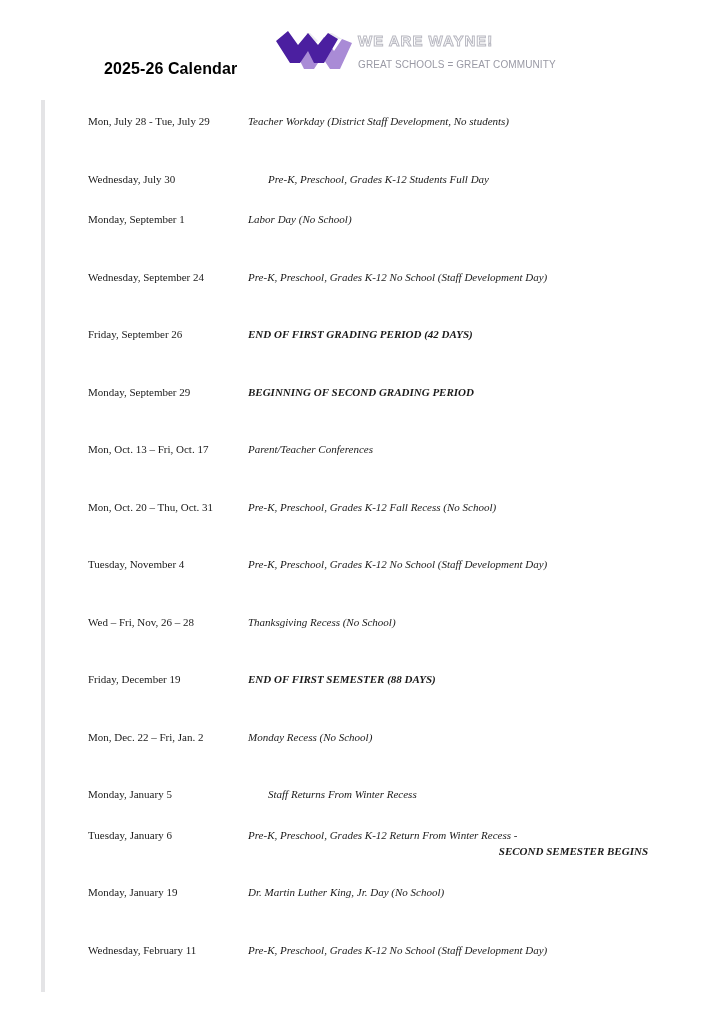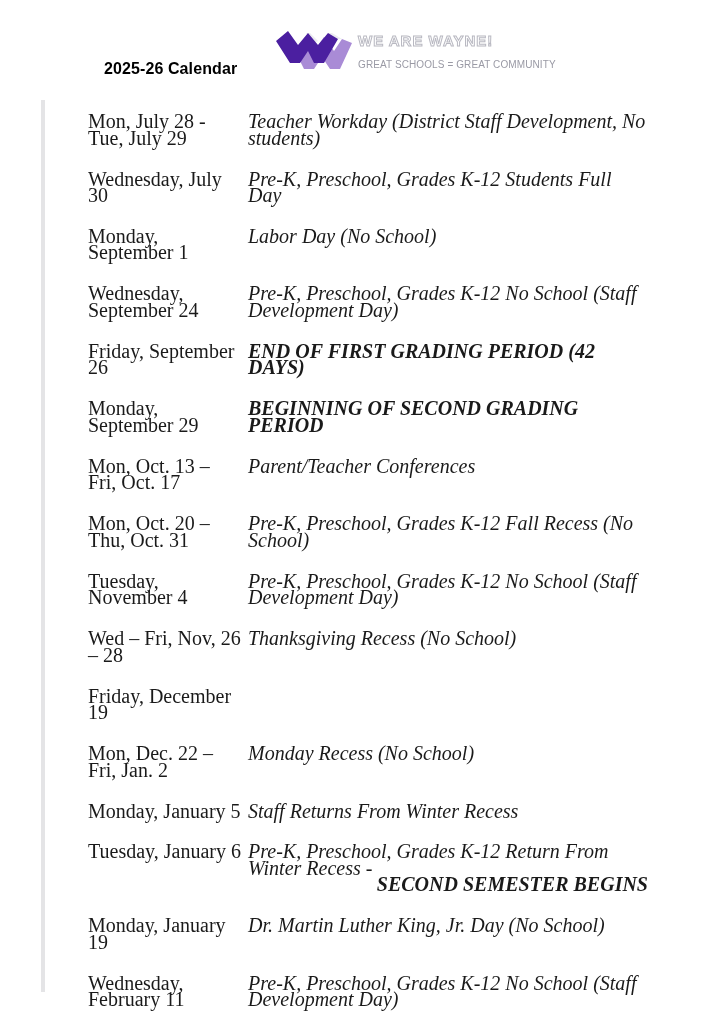--- a/index.html
+++ b/index.html
@@ -25,25 +25,25 @@
     }
     .side-bar {
       position: absolute; left: 41px; top: 100px; width: 4px; height: 892px;
       background: #e4e4e6;
     }
     .calendar-list {
       position: absolute; left: 88px; top: 113px; width: 560px;
     }
     .cal-row {
       display: flex; align-items: flex-start;
-      font-family: "Liberation Serif", serif; font-size: 20px;
+      font-family: "Liberation Serif", serif; font-size: 11px;
       color: #1a1a1a; line-height: 16.5px;
       margin-bottom: 24.5px; min-height: 33px;
     }
-    .cal-row.single { min-height: 16.5px; margin-bottom: 24px; }
+    .cal-row.single { min-height: 16.5px; margin-bottom: 24px; gap: 20px; }
     .cal-date { width: 160px; flex: 0 0 160px; padding-right: 6px; box-sizing: border-box; }
     .cal-event { flex: 1 1 auto; width: 390px; font-style: italic; }
     .cal-event b { font-weight: bold; text-align: right; }
   </style>
 </head>
 <body>
 
 <div class="header">
   <div class="page-title">2025-26 Calendar</div>
   <div class="logo">
@@ -99,20 +99,21 @@
     <div class="cal-row">
       <div class="cal-date">Tuesday, November 4</div>
       <div class="cal-event"><span>Pre-K, Preschool, Grades K-12 No School (Staff Development Day)</span><b></b></div>
     </div>
     <div class="cal-row">
       <div class="cal-date">Wed – Fri, Nov, 26 – 28</div>
       <div class="cal-event"><span>Thanksgiving Recess (No School)</span><b></b></div>
     </div>
     <div class="cal-row">
       <div class="cal-date">Friday, December 19</div>
+      <div class="cal-event"><span></span><b>END OF FIRST SEMESTER (88 DAYS)</b></div>
     </div>
     <div class="cal-row">
       <div class="cal-date">Mon, Dec. 22 – Fri, Jan. 2</div>
       <div class="cal-event"><span>Monday Recess (No School)</span><b></b></div>
     </div>
     <div class="cal-row single">
       <div class="cal-date">Monday, January 5</div>
       <div class="cal-event"><span>Staff Returns From Winter Recess</span><b></b></div>
     </div>
     <div class="cal-row">

